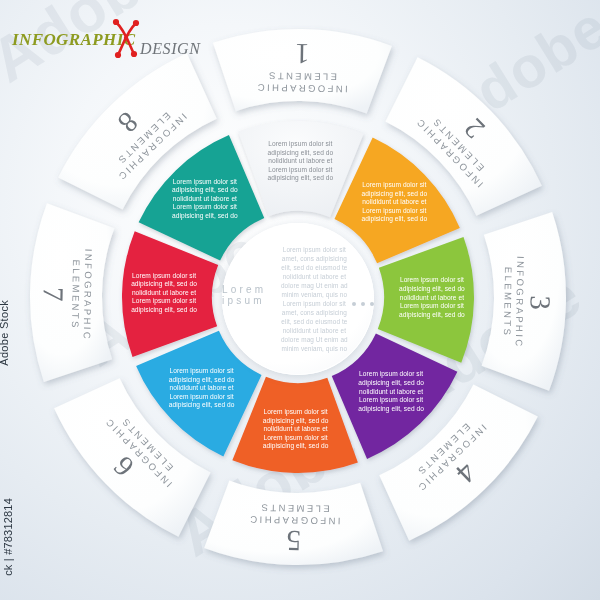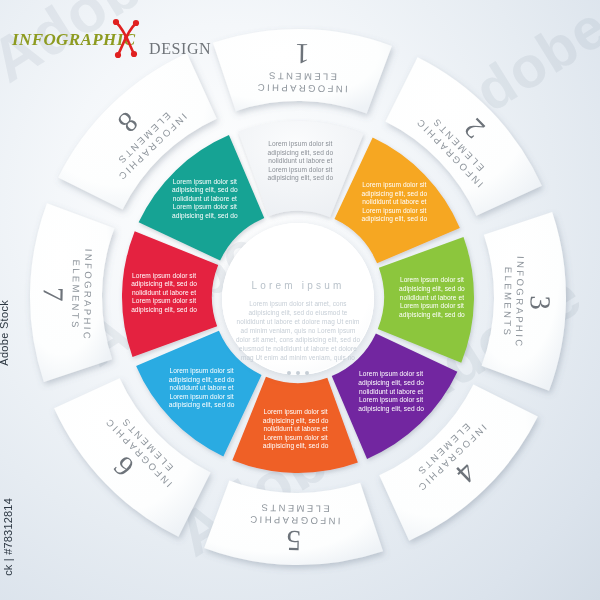--- a/index.html
+++ b/index.html
@@ -37,22 +37,22 @@
   .logo{position:absolute;left:12px;top:14px;width:190px;height:48px;}
   .logo-word{
     position:absolute;left:0;top:16px;
     font-family:"Liberation Serif", serif;font-style:italic;font-weight:700;
     font-size:17px;color:#8d9b20;letter-spacing:.4px;
   }
   .logo-x{
     position:absolute;left:92px;top:2px;width:44px;height:44px;
   }
   .logo-design{
-    position:absolute;left:137px;top:26px;
-    font-family:"Liberation Serif", serif;
+    position:absolute;left:128px;top:26px;
+    font-family:"Liberation Serif", serif;font-style:italic;
     font-size:16px;color:#6f7479;letter-spacing:.6px;
   }
 
   
   .wheel{position:absolute;left:8px;top:12px;width:570px;height:560px;}
   .wheel svg{display:block;width:570px;height:560px;overflow:visible;}
 
   
   .olabel{
     position:absolute;transform-origin:50% 50%;
@@ -74,21 +74,21 @@
     color:#ffffff;letter-spacing:.05px;
   }
   .wtext.dark{color:#8b9097;}
 
   
   .center{
     position:absolute;left:214px;top:211px;width:152px;height:152px;
     border-radius:50%;
     background:radial-gradient(circle at 40% 32%, #ffffff 0%, #ffffff 66%, #f6f8fa 88%, #eef2f6 100%);
     box-shadow:0 3px 10px rgba(90,110,130,.22), 0 0 0 1px rgba(255,255,255,.9) inset;
-    display:flex;flex-direction:column;align-items:center;justify-content:flex-end;
+    display:flex;flex-direction:row;align-items:center;justify-content:flex-end;
   }
   .center-title{
     font-size:10px;color:#b9c2ca;letter-spacing:3.2px;margin-bottom:8px;
   }
   .center-body{
     width:128px;text-align:center;font-size:6.4px;line-height:9px;
     color:#c6ced6;letter-spacing:.1px;
   }
   .center-dots{margin-top:9px;display:flex;gap:5px;}
   .center-dots i{width:4px;height:4px;border-radius:50%;background:#c6ced6;display:block;}

